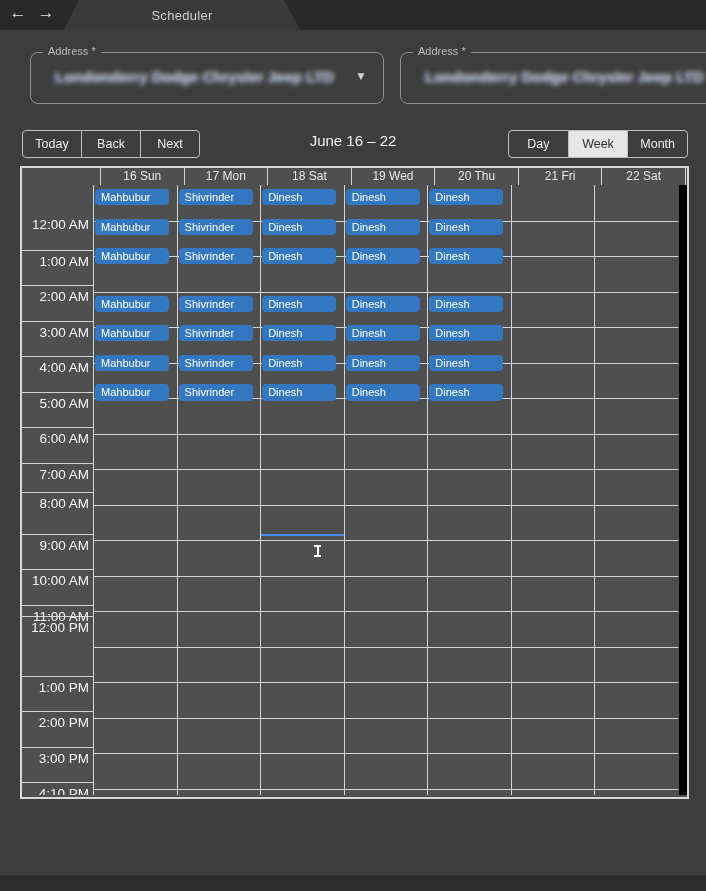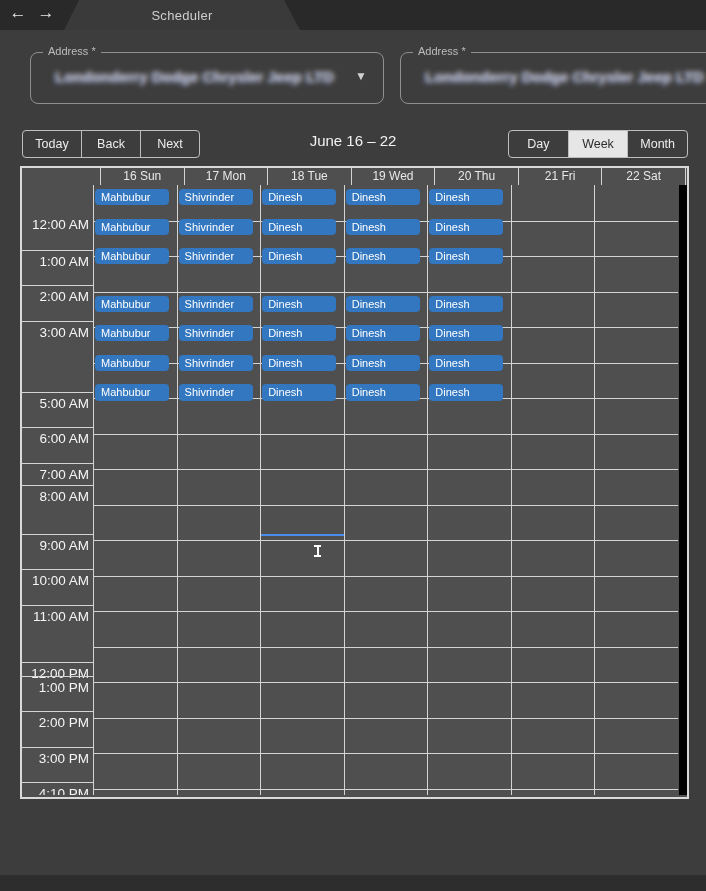--- a/index.html
+++ b/index.html
@@ -110,63 +110,66 @@
   <button class="btn">Day</button>
   <button class="btn active">Week</button>
   <button class="btn">Month</button>
 </div>
 
 <div class="calendar">
   <div class="cal-header">
       <div class="hcell gutter"></div>
       <div class="hcell day">16 Sun</div>
       <div class="hcell day">17 Mon</div>
-      <div class="hcell day">18 Tue</div>
+      <div class="hcell day">18 Sat</div>
       <div class="hcell day">19 Wed</div>
       <div class="hcell day">20 Thu</div>
       <div class="hcell day">21 Fri</div>
       <div class="hcell day">22 Sat</div>
       <div class="hcell scrollstub"></div>
     </div>
   <div class="cal-body">
     <div class="time-gutter">
         <div class="trow first" style="top: 0px;">
           <span class="tlabel">12:00 AM</span>
         </div>
         <div class="trow" style="top: 35.5px;">
           <span class="tlabel">1:00 AM</span>
         </div>
         <div class="trow" style="top: 71px;">
           <span class="tlabel">2:00 AM</span>
         </div>
         <div class="trow" style="top: 106.5px;">
           <span class="tlabel">3:00 AM</span>
         </div>
+        <div class="trow" style="top: 142px;">
+          <span class="tlabel">4:00 AM</span>
+        </div>
         <div class="trow" style="top: 177.5px; padding-left: 20px;">
           <span class="tlabel">5:00 AM</span>
         </div>
         <div class="trow" style="top: 213px;">
           <span class="tlabel">6:00 AM</span>
         </div>
         <div class="trow" style="top: 248.5px;">
           <span class="tlabel">7:00 AM</span>
         </div>
-        <div class="trow" style="top: 271px;">
+        <div class="trow" style="top: 278px;">
           <span class="tlabel">8:00 AM</span>
         </div>
         <div class="trow" style="top: 319.5px;">
           <span class="tlabel">9:00 AM</span>
         </div>
         <div class="trow" style="top: 355px;">
           <span class="tlabel">10:00 AM</span>
         </div>
         <div class="trow" style="top: 390.5px;">
           <span class="tlabel">11:00 AM</span>
         </div>
-        <div class="trow" style="top: 448px;">
+        <div class="trow" style="top: 402px;">
           <span class="tlabel">12:00 PM</span>
         </div>
         <div class="trow" style="top: 461.5px;">
           <span class="tlabel">1:00 PM</span>
         </div>
         <div class="trow" style="top: 497px;">
           <span class="tlabel">2:00 PM</span>
         </div>
         <div class="trow" style="top: 532.5px;">
           <span class="tlabel">3:00 PM</span>

